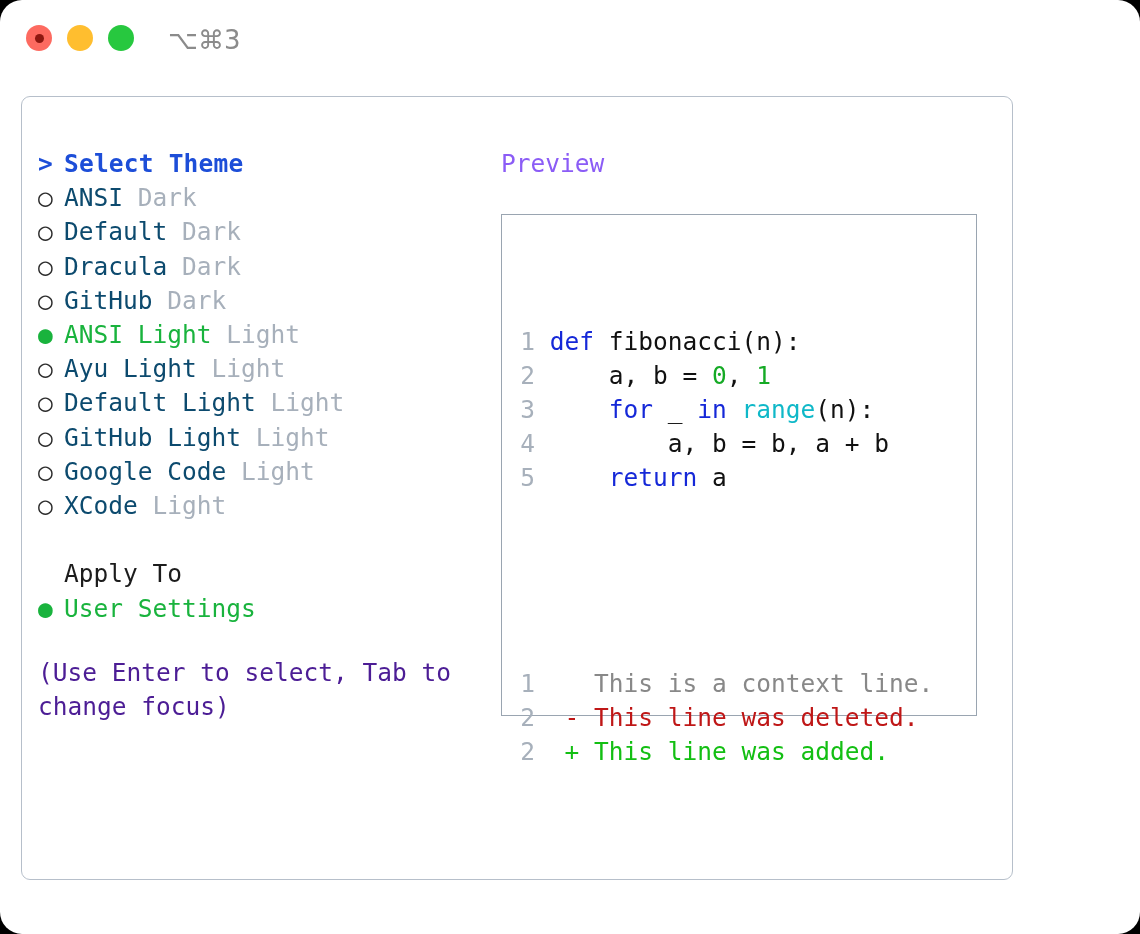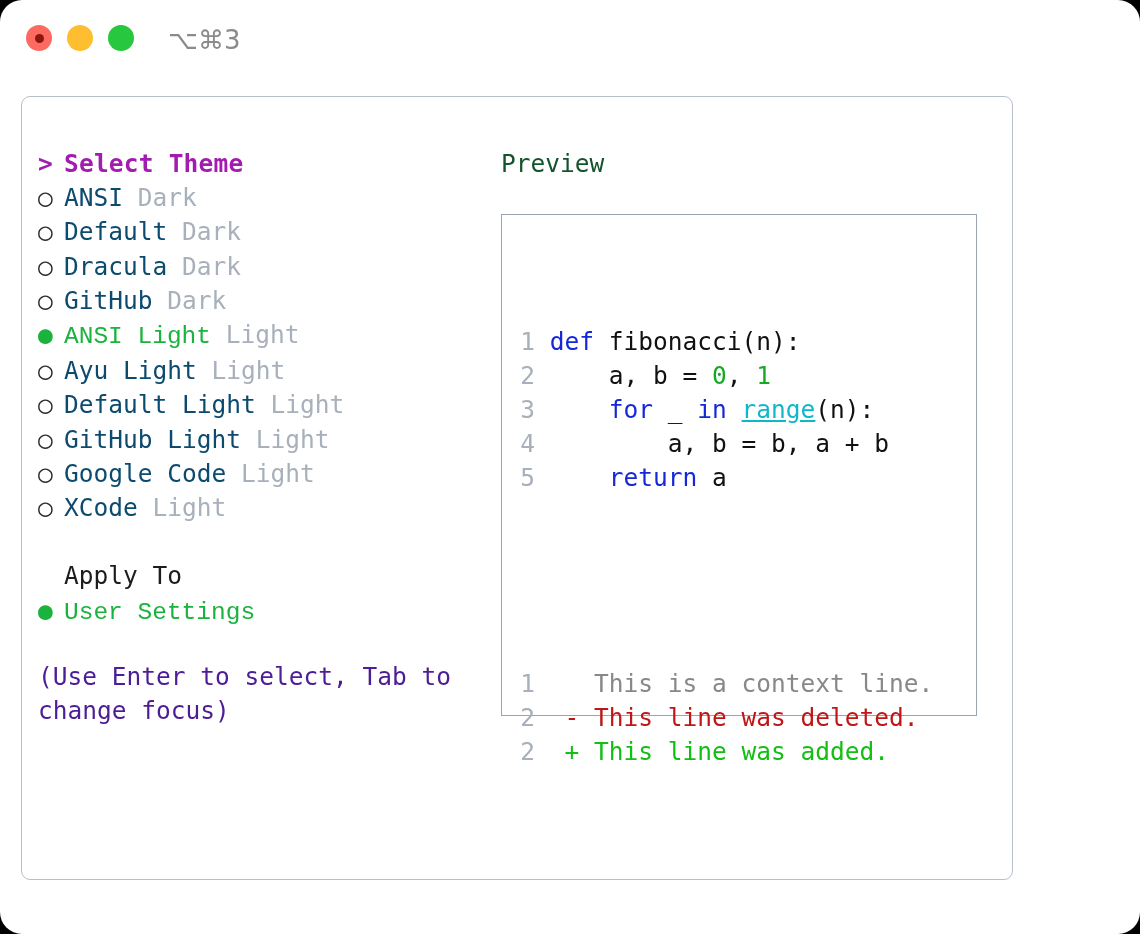--- a/index.html
+++ b/index.html
@@ -98,33 +98,33 @@
   }
 
   .row {
     font-size: 24.5px;
     line-height: 34.2px;
     white-space: pre;
     color: #1c1c1c;
   }
   .row.heading {
     font-weight: bold;
-    color: #a21caf;
+    color: #1d4ed8;
     letter-spacing: 0.2px;
   }
   .marker {
     display: inline-block;
     width: 14px;
     text-align: left;
   }
   .gap { display: inline-block; width: 12px; }
 
   .bullet-off { color: #2b2b2b; }
   .bullet-on  { color: #19b33d; }
-  .name-sel   { color: #19b33d; font-family: Liberation Mono, monospace; }
+  .name-sel   { color: #19b33d; }
   .name       { color: #0c4a6e; }
   .suffix     { color: #a7b0bb; }
 
   .spacer-row { height: 34.2px; }
 
   .section-label {
     font-size: 24.5px;
     line-height: 34.2px;
     white-space: pre;
     color: #1c1c1c;
@@ -141,21 +141,21 @@
   
   .right-col {
     position: absolute;
     left: 479px;
     top: 50px;
     width: 500px;
   }
   .preview-title {
     font-size: 24.5px;
     line-height: 34.2px;
-    color: #14532d;
+    color: #8b5cf6;
     white-space: pre;
   }
   .preview-box {
     margin-top: 33px;
     width: 476px;
     height: 502px;
     border: 1.5px solid #9aa5b1;
     box-sizing: border-box;
     background: #ffffff;
     position: relative;
@@ -169,21 +169,21 @@
     white-space: pre;
   }
   .ln {
     color: #a7b0bb;
     display: inline-block;
     width: 22px;
     text-align: right;
   }
   .code-line { white-space: pre; }
   .kw   { color: #1528d8; }
-  .fn   { color: #0fb8c8; text-decoration: underline; }
+  .fn   { color: #0fb8c8; }
   .num  { color: #15aa25; }
   .plain{ color: #111111; }
   .ctx  { color: #888888; }
   .del  { color: #bf1717; }
   .add  { color: #13bf13; }
   .blank-line { height: 34.2px; }
 </style>
 </head>
 <body>
 

